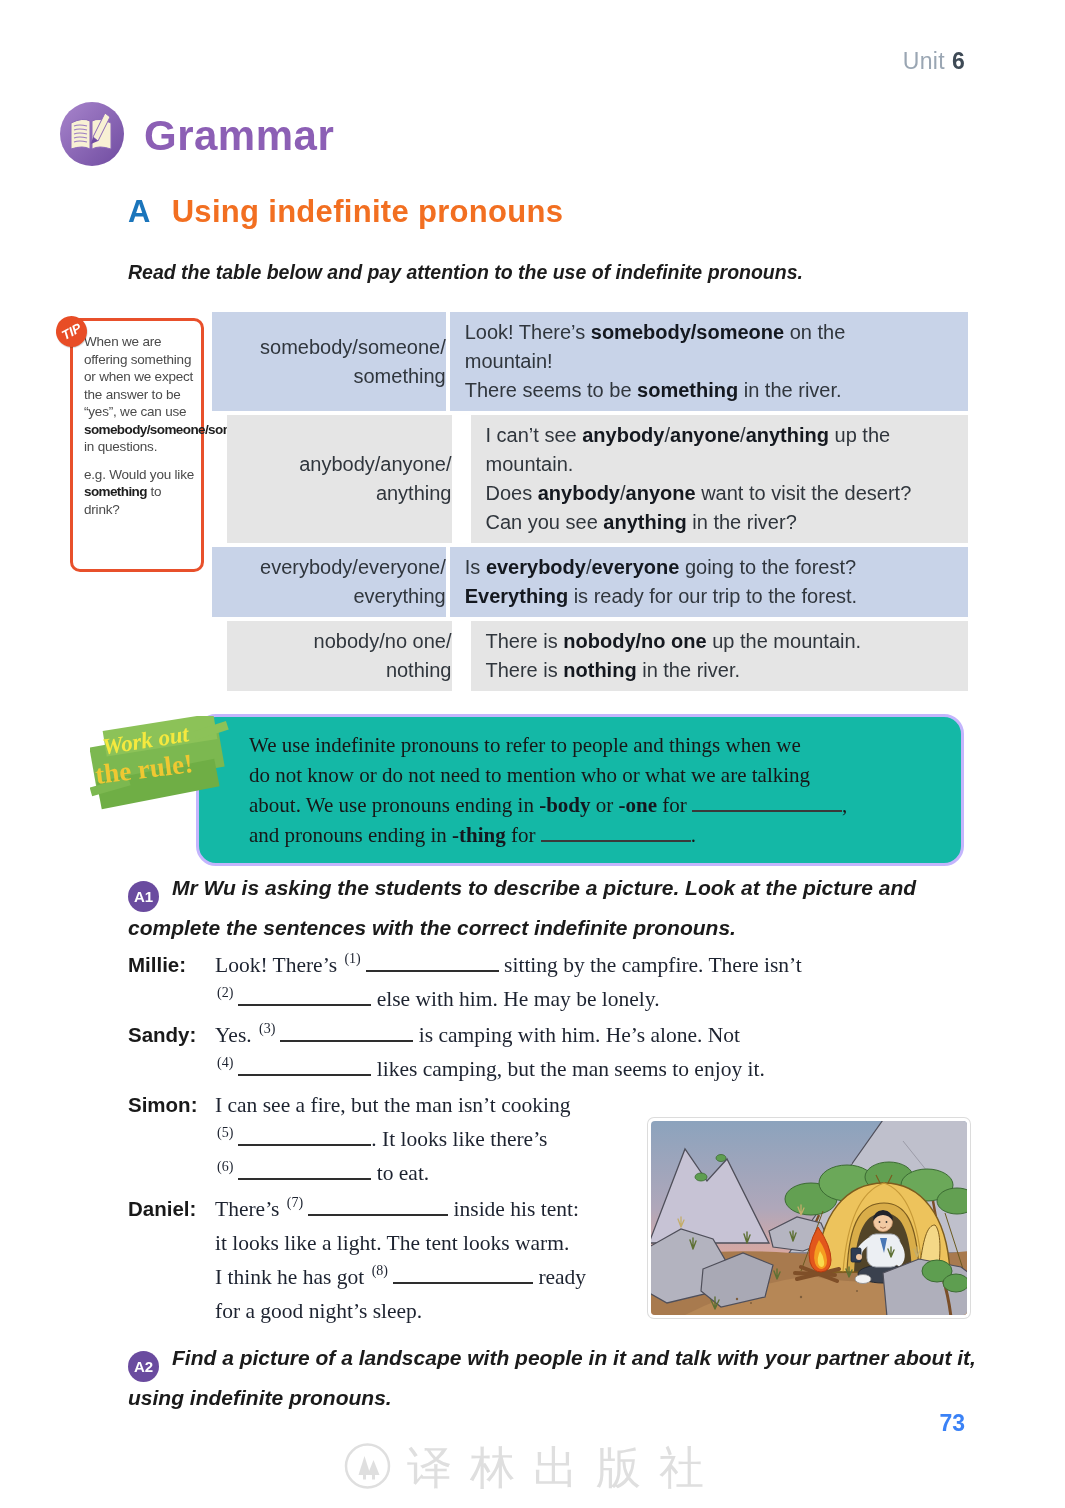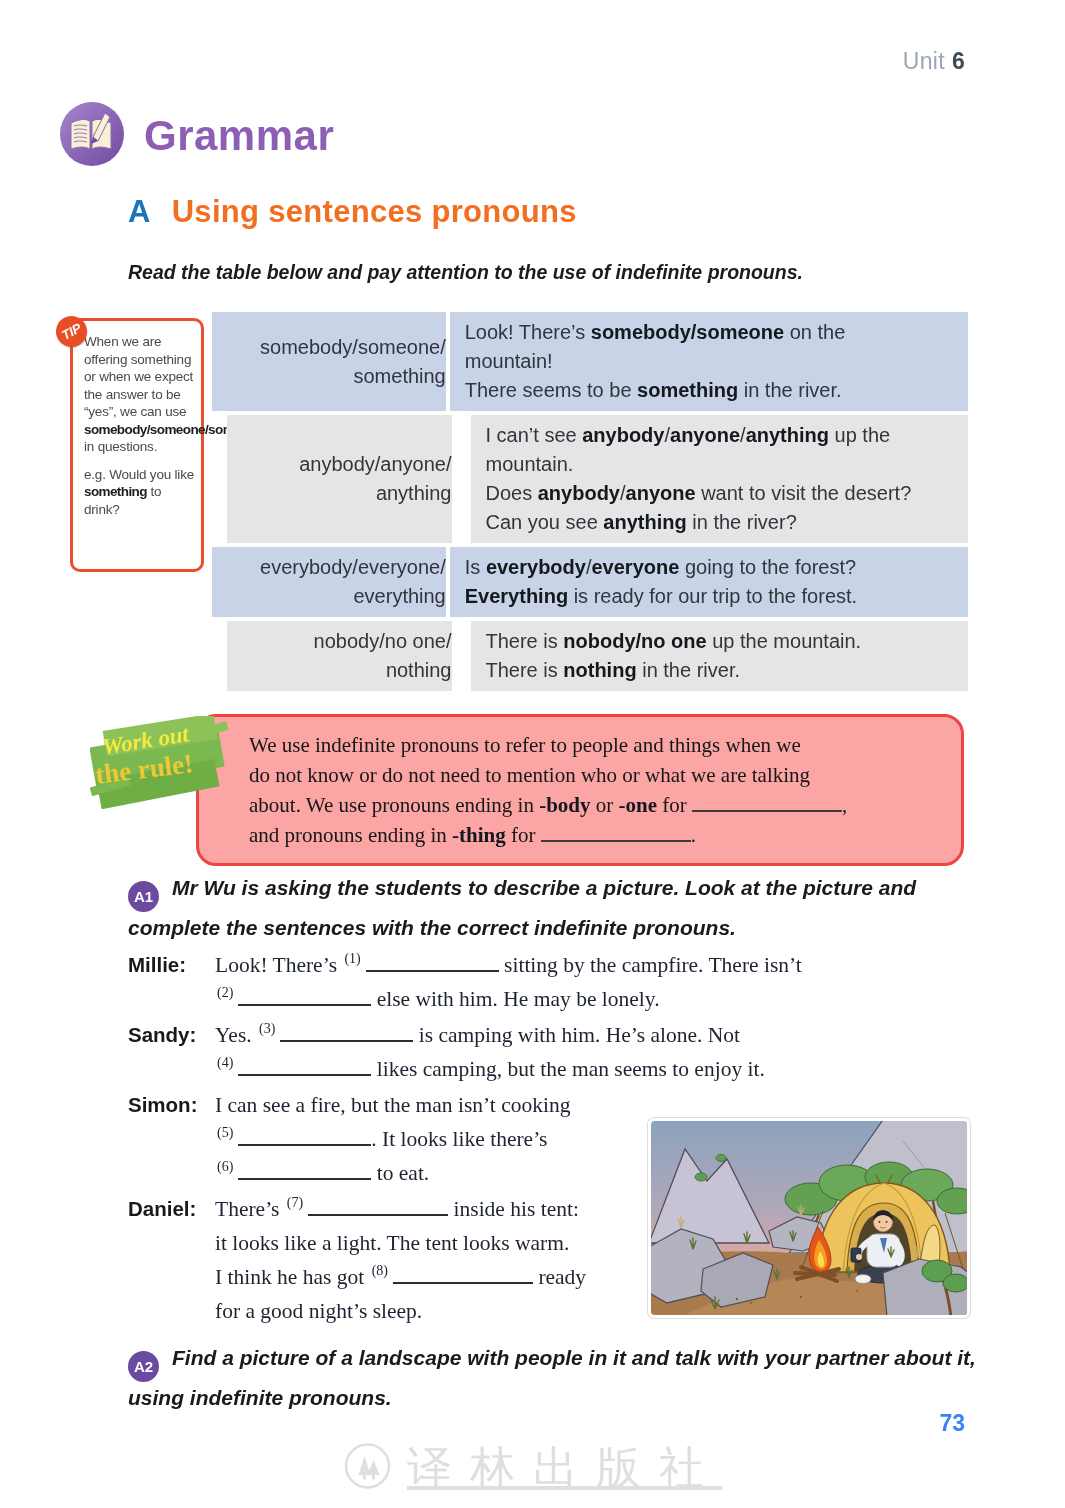--- a/index.html
+++ b/index.html
@@ -42,21 +42,21 @@
   .tcell { box-sizing:border-box; font-size:20px; line-height:29px; color:#30363D; }
   .tleft { width:243px; margin-right:4px; display:flex; flex-direction:column; justify-content:center; padding-left:14px;text-align:right; }
   .tright { width:539px; padding:6px 10px 6px 15px; }
   .bg0 { background:#C8D3E8; }
   .bg1 { background:#e5e5e5;margin-left:15px; }
   .b { font-weight:700; color:#14181F; }
 
   
   .workout {
     position:absolute; left:196px; top:714px; width:768px; box-sizing:border-box;
-    border:3px solid #ef4444; border-radius:20px; background:#fca5a5; padding:13px 18px 13px 50px;
+    border:3px solid #c4b5fd; border-radius:20px; background:#14b8a6; padding:13px 18px 13px 50px;
   }
   .workout .wline { font-family:"Liberation Serif", serif; font-size:21px; line-height:30px; color:#171717; }
   .wbadge { position:absolute; left:90px; top:716px; width:144px; height:98px; z-index:3; }
   .wbadge svg { position:absolute; left:0; top:0; }
   .wb1 { position:absolute; left:12px; top:12px; font-family:"Liberation Serif",serif; font-style:italic; font-weight:700;
          font-size:23px; color:#F5E93E; transform:rotate(-9deg); white-space:nowrap; }
   .wb2 { position:absolute; left:5px; top:38px; font-family:"Liberation Serif",serif; font-weight:700;
          font-size:27px; color:#EFC832; transform:rotate(-7deg); white-space:nowrap; }
 
   .blank { display:inline-block; height:14px; border-bottom:2px solid #3a3a3a; vertical-align:baseline; }
@@ -82,21 +82,21 @@
   .pic {
     position:absolute; left:648px; top:1118px; width:322px; height:200px; box-sizing:border-box;
     background:#fff; padding:3px; border-radius:6px; box-shadow:0 0 0 1px #DCDCDC;
   }
   .pic svg { display:block; border-radius:4px; }
 
   
   .pagenum { position:absolute; top:1410px; right:100px; font-size:23px; font-weight:700; color:#3b82f6; }
   .watermark { position:absolute; top:1438px; left:50%; transform:translateX(-50%);
                display:flex; align-items:center; gap:16px; white-space:nowrap; }
-  .wm-text { font-family:"Liberation Serif", serif; font-size:45px; color:#DFDFDF; letter-spacing:18px;text-decoration:underline; }
+  .wm-text { font-family:"Liberation Serif", serif; font-size:45px; color:#DFDFDF; letter-spacing:18px; }
 </style>
 </head>
 <body>
 
 <div class="page">
 
   <div class="unit">
     <span>Unit</span><b>6</b>
   </div>
 
@@ -120,21 +120,21 @@
             <path d="M16,42 q5,-2 13,0"></path>
         </g>
         <polygon points="47,13 52,17 40,41 35,37" fill="#F8F1D4" stroke="#8B68B8" stroke-width="1"></polygon>
         <polygon points="35,37 40,41 33,44" fill="#6F4BA0"></polygon>
       </svg>
     </span>
     <span class="brand-title">Grammar</span>
   </div>
 
   <div class="sec-head">
-    <span class="sec-letter">A</span><span class="sec-title">Using sentences pronouns</span>
+    <span class="sec-letter">A</span><span class="sec-title">Using indefinite pronouns</span>
   </div>
 
   <div class="intro">Read the table below and pay attention to the use of indefinite pronouns.</div>
 
   <div class="tipbox">
     <div class="tip-badge">TIP</div>
     <p><span>When we are offering something or when we expect the answer to be “yes”, we can use </span><span class="b">somebody/someone/something</span><span> in questions.</span></p>
     <p><span>e.g. Would you like </span><span class="b">something</span><span> to drink?</span></p>
   </div>
 

